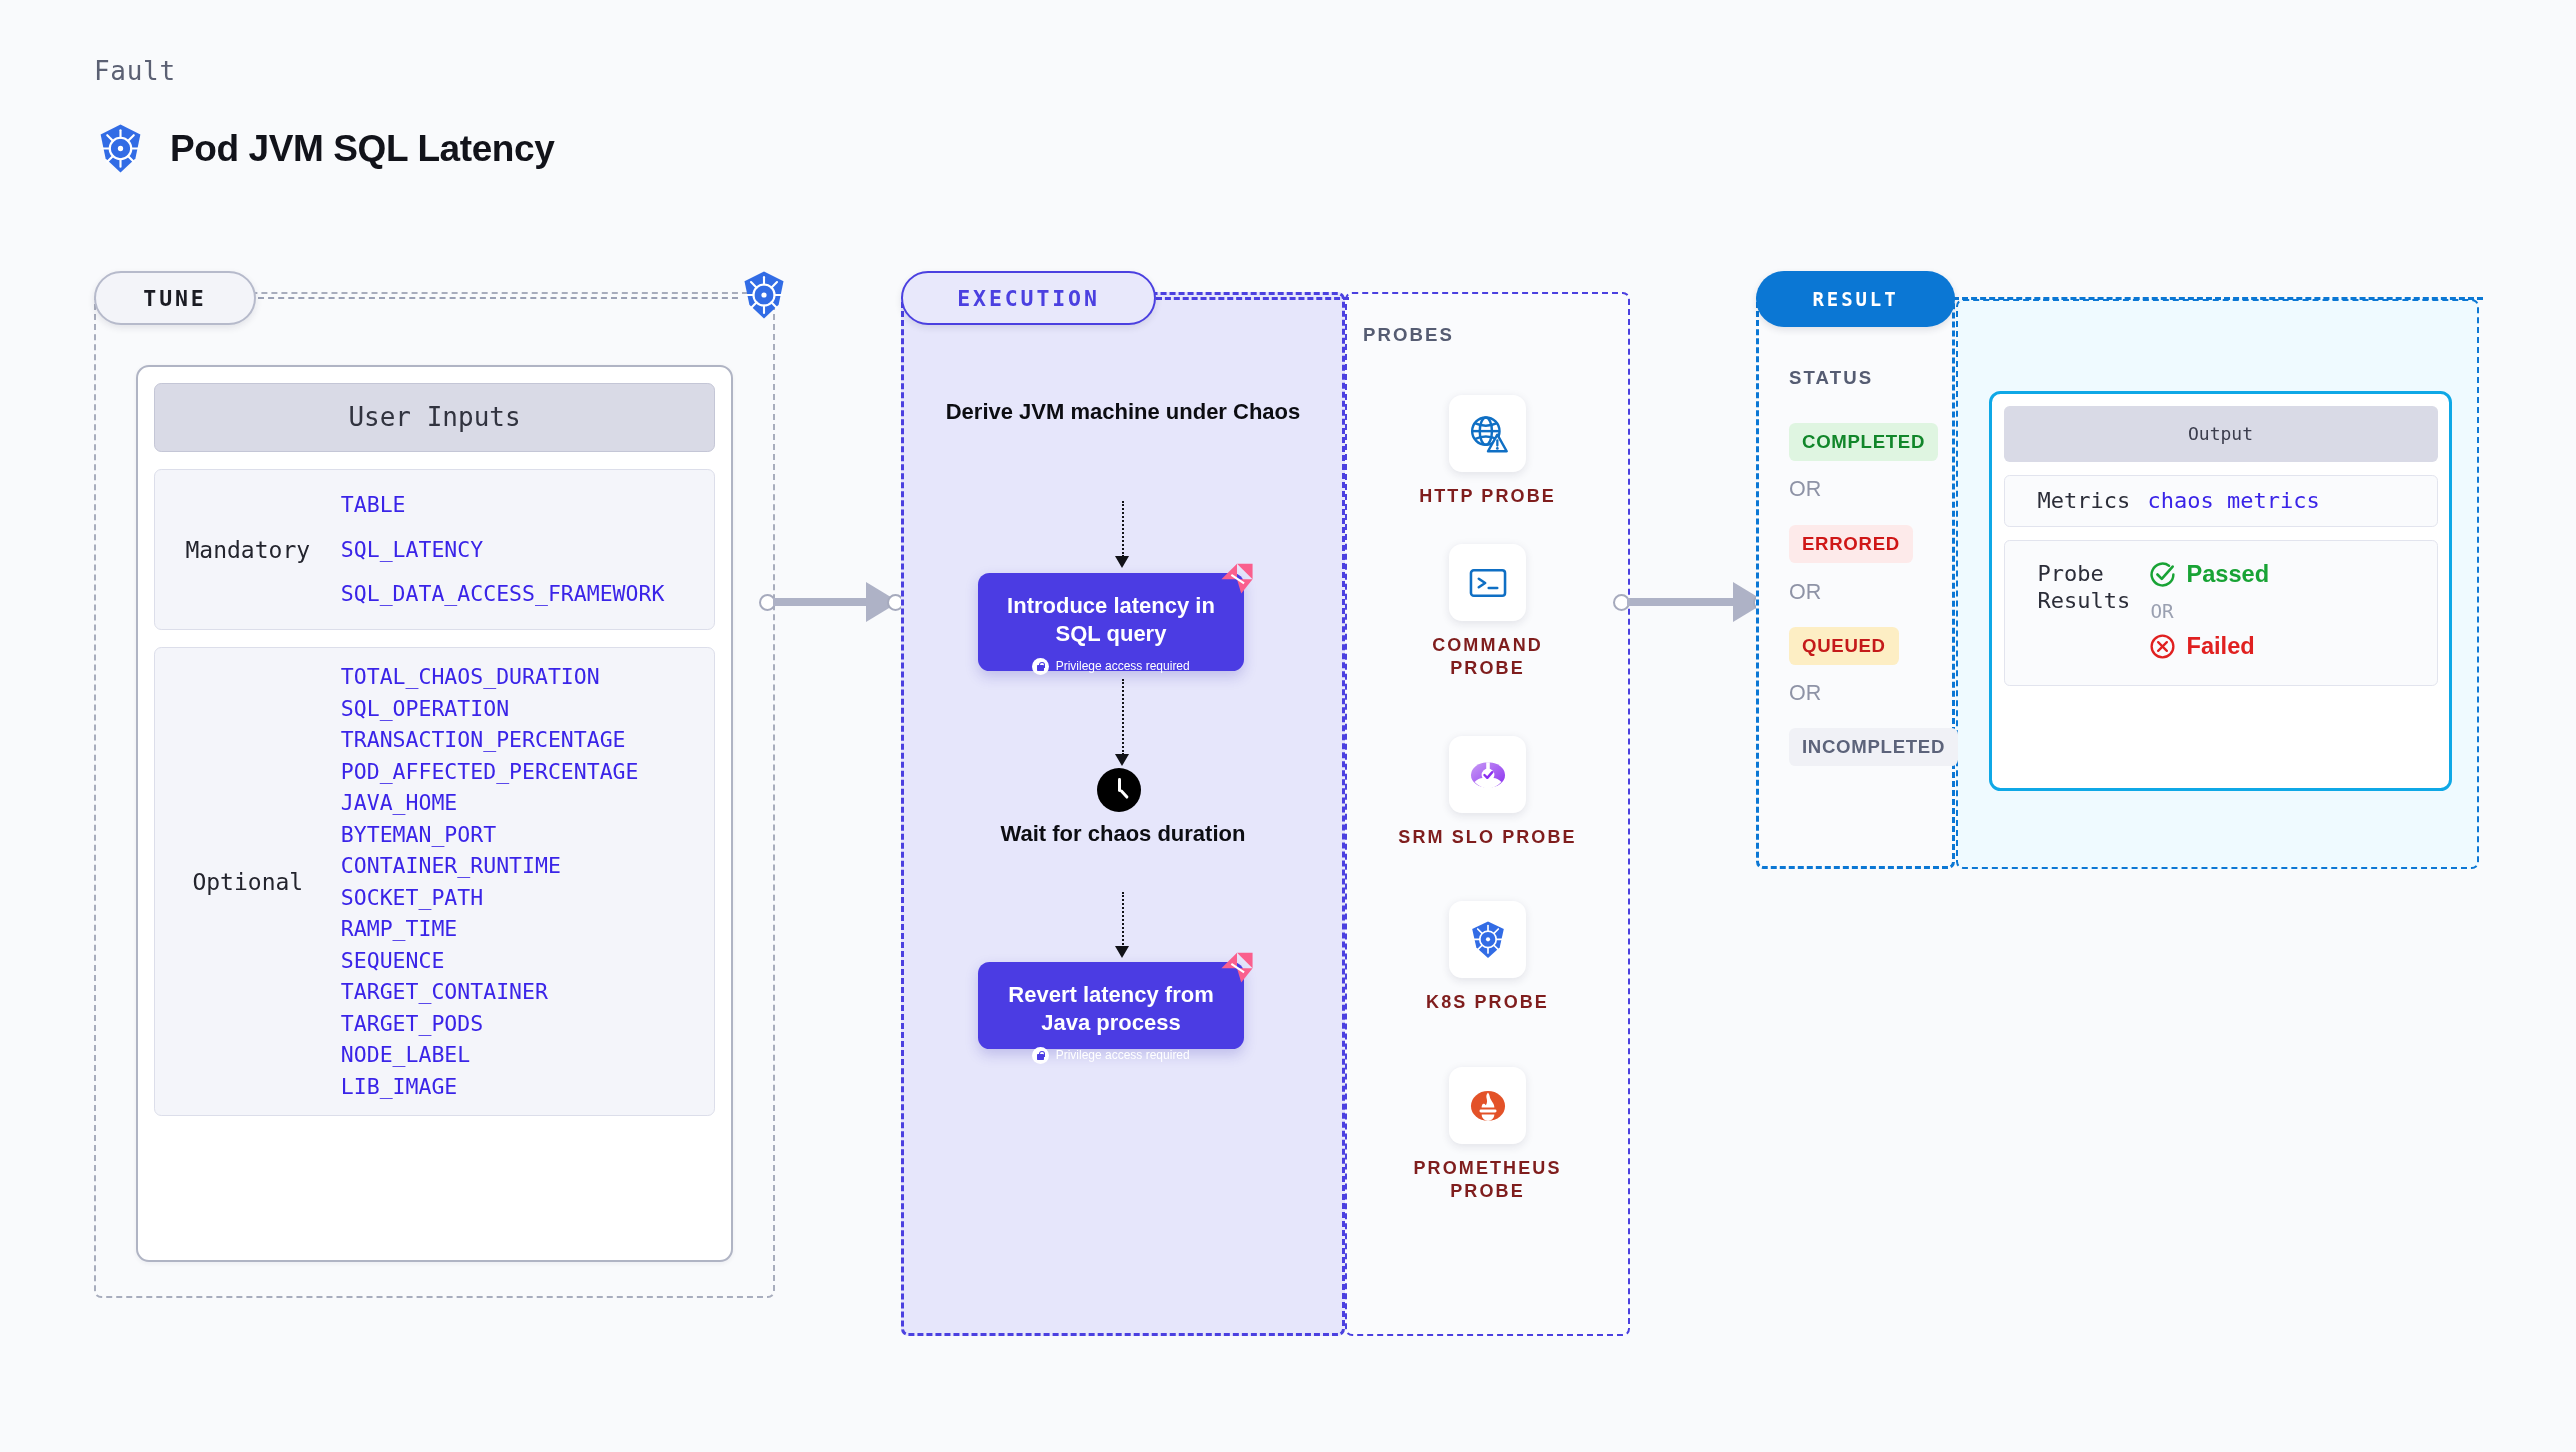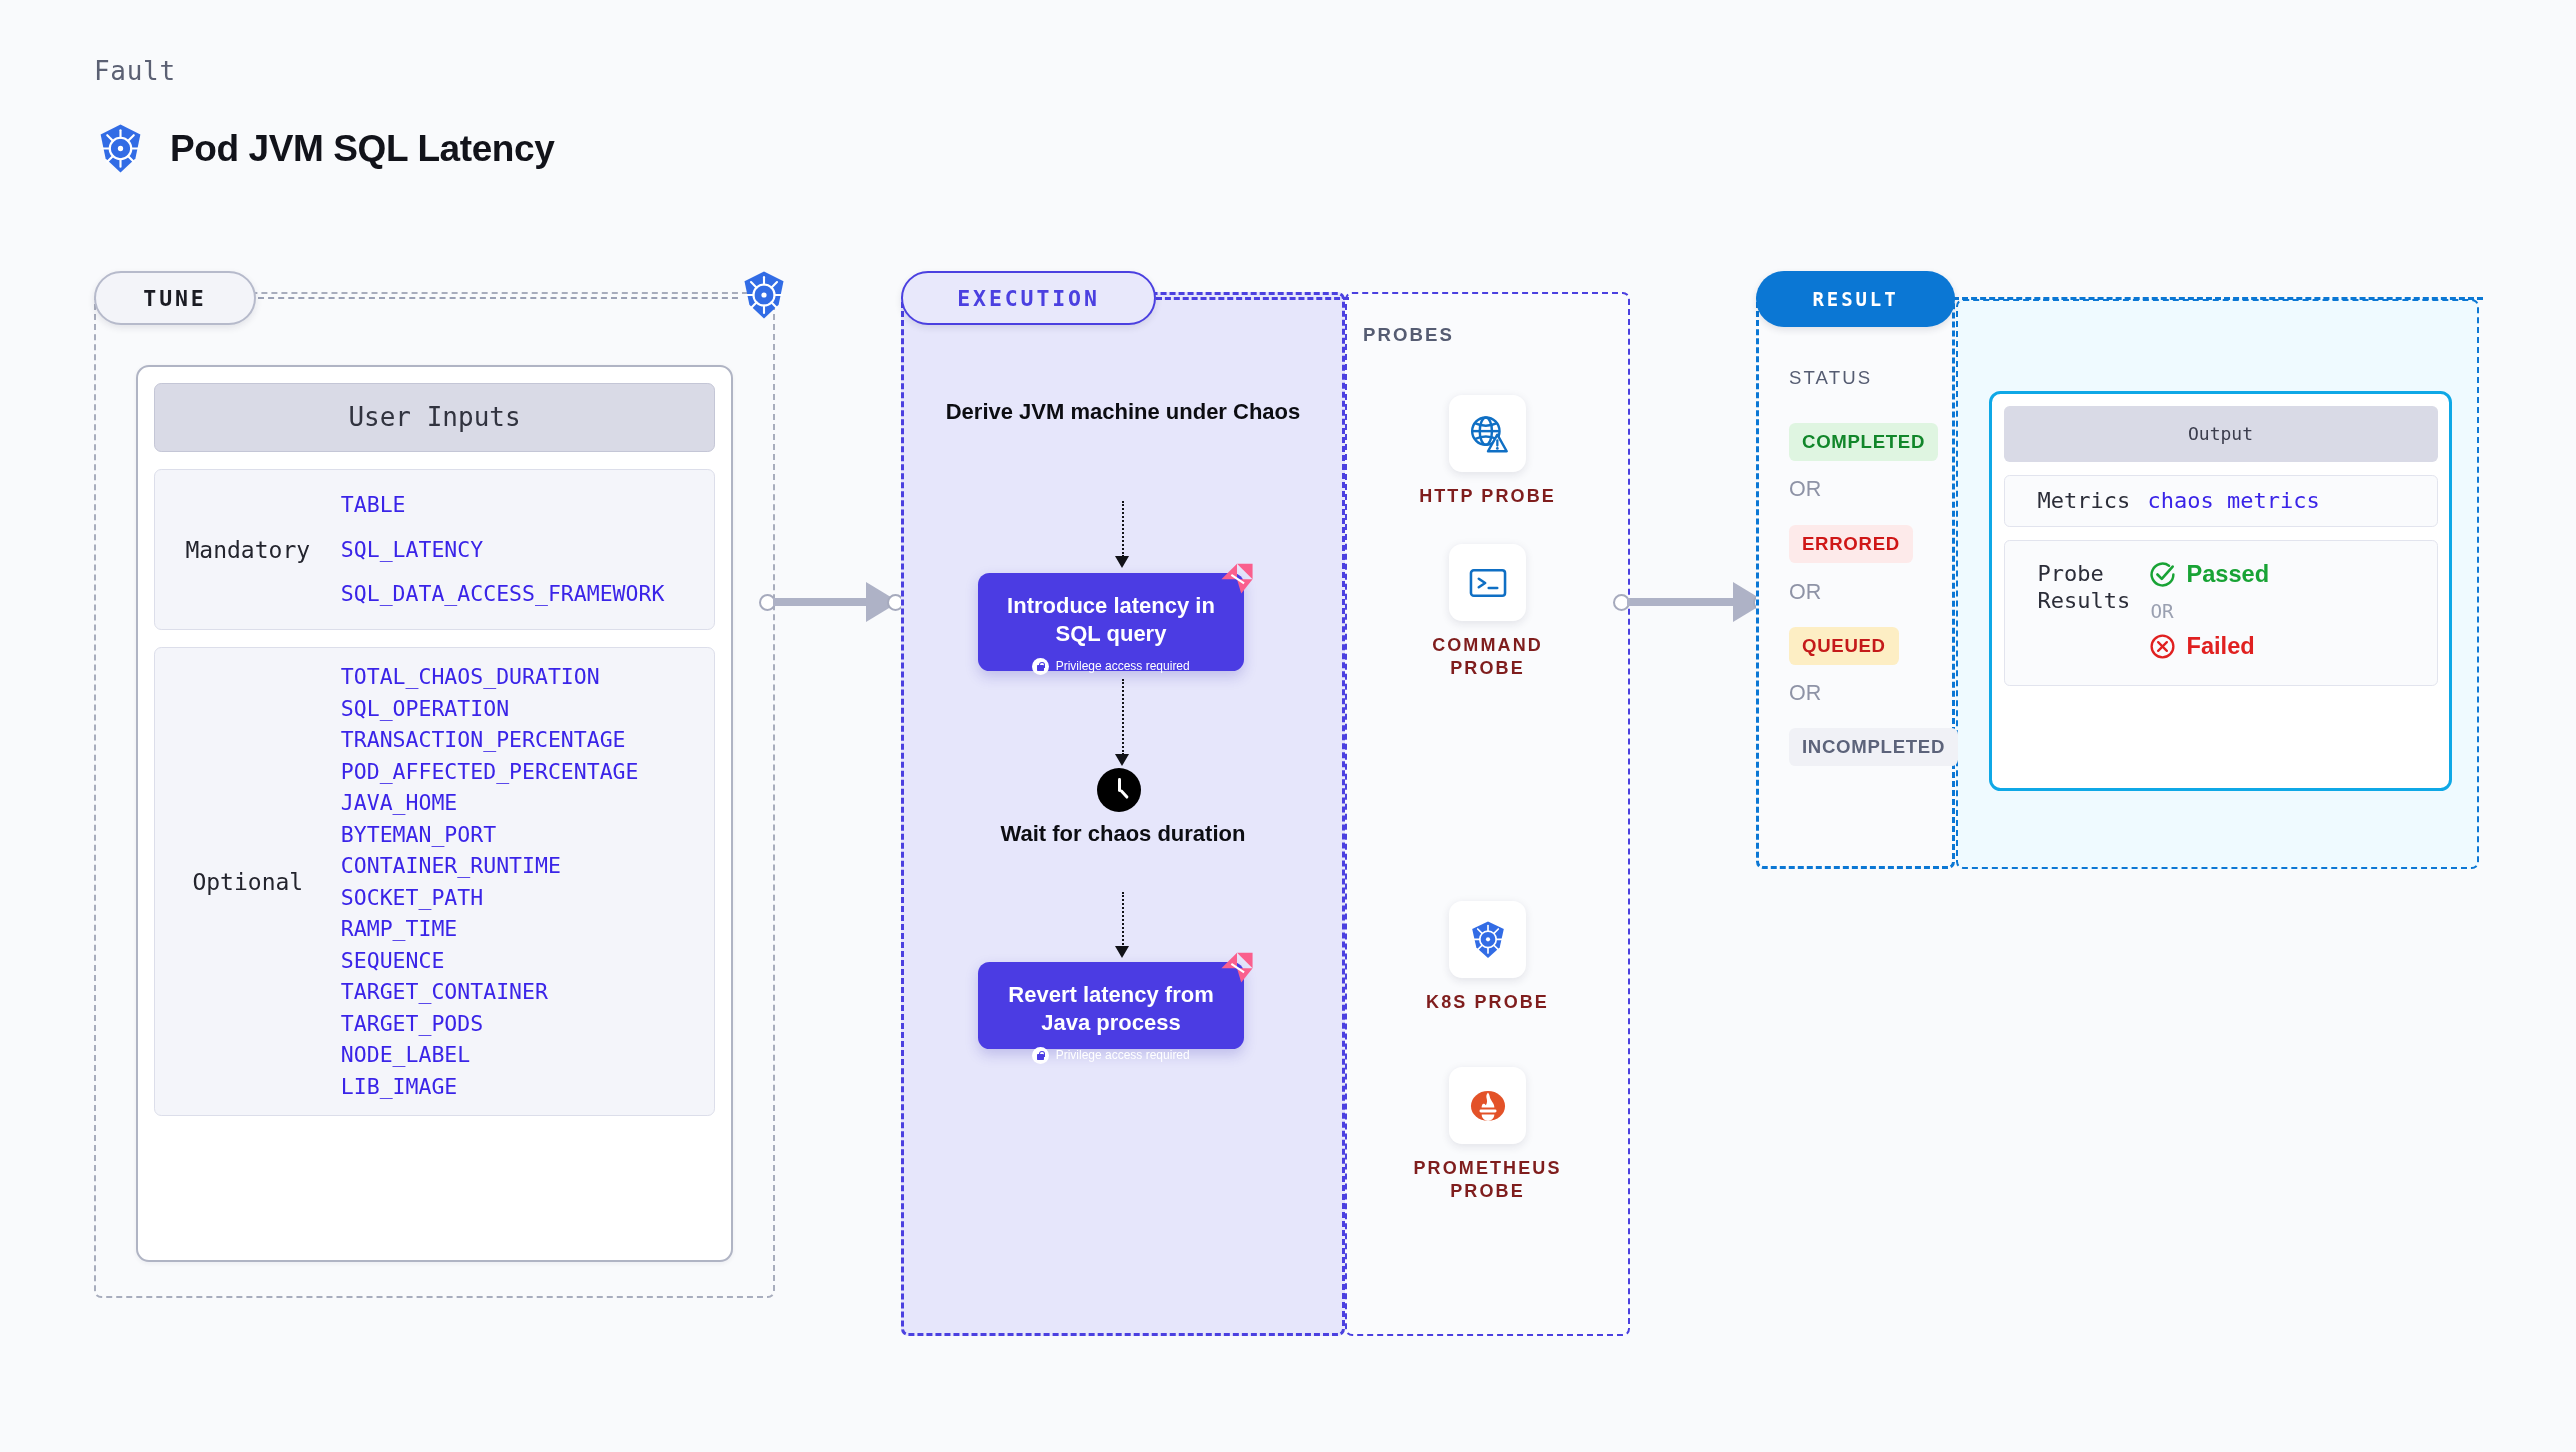--- a/index.html
+++ b/index.html
@@ -183,21 +183,21 @@
     display: flex; align-items: center; justify-content: center;
   }
   .probe-name {
     margin-top: 13px; font-size: 18px; font-weight: bold; letter-spacing: 2.1px;
     color: #7f1d1d; line-height: 1.28;
   }
 
   
   .status-label {
     position: absolute; left: 1789px; top: 367px;
-    font-size: 18.6px; font-weight: normal; letter-spacing: 2.1px; color: #555c72;
+    font-size: 18.6px; font-weight: bold; letter-spacing: 2.1px; color: #555c72;
   }
   .status-chip {
     position: absolute; left: 1789px;
     display: inline-flex; align-items: center; justify-content: center;
     border-radius: 6.4px; font-size: 18.6px; font-weight: bold; letter-spacing: 0.7px;
     padding: 7.9px 13px;
   }
   .status-or {
     position: absolute; left: 1789px; font-size: 21.5px; color: #8e93a6;
   }
@@ -398,20 +398,38 @@
     <div class="probe-tile">
       <svg width="44" height="44" viewBox="0 0 62 62">
         <rect x="7" y="13" width="48" height="36" rx="4" fill="none" stroke="#0f6fc4" stroke-width="3.6"></rect>
         <polyline points="18,25 27,31 18,37" fill="none" stroke="#0f6fc4" stroke-width="3.6" stroke-linecap="round" stroke-linejoin="round"></polyline>
         <line x1="32" y1="38" x2="44" y2="38" stroke="#0f6fc4" stroke-width="3.6" stroke-linecap="round"></line>
       </svg>
     </div>
     <div class="probe-name">COMMAND PROBE</div>
   </div>
 
+  <div class="probe" style="top:736px;">
+    <div class="probe-tile">
+      <svg width="44" height="44" viewBox="0 0 62 62">
+        <defs>
+          <linearGradient id="slograd" x1="0" y1="0" x2="1" y2="1">
+            <stop offset="0%" stop-color="#c89bf5"></stop>
+            <stop offset="100%" stop-color="#8b2ff0"></stop>
+          </linearGradient>
+        </defs>
+        <ellipse cx="31" cy="31" rx="24" ry="18" fill="url(#slograd)"></ellipse>
+        <path d="M31 13 L31 31" stroke="#ffffff" stroke-width="5"></path>
+        <path d="M12 41 Q22 31 31 38 Q40 31 50 41 Q41 50 31 50 Q21 50 12 41Z" fill="#ffffff"></path>
+        <circle cx="31" cy="31" r="9" fill="#ffffff"></circle>
+        <polyline points="26,31 30,35 37,27" fill="none" stroke="#8b2ff0" stroke-width="3.4" stroke-linecap="round" stroke-linejoin="round"></polyline>
+      </svg>
+    </div>
+    <div class="probe-name">SRM SLO PROBE</div>
+  </div>
 
   <div class="probe" style="top:901px;">
     <div class="probe-tile">
       <svg width="44" height="44" viewBox="0 0 64 64">
         <polygon points="32,5 55,16 49,43 32,58 15,43 9,16" fill="#326ce5"></polygon>
         <g fill="none" stroke="#ffffff" stroke-width="2.4" stroke-linecap="round">
           <circle cx="32" cy="31" r="12"></circle>
           <circle cx="32" cy="31" r="3" fill="#ffffff" stroke="none"></circle>
           <line x1="32" y1="11" x2="32" y2="19"></line>
             <line x1="32" y1="43" x2="32" y2="51"></line>

